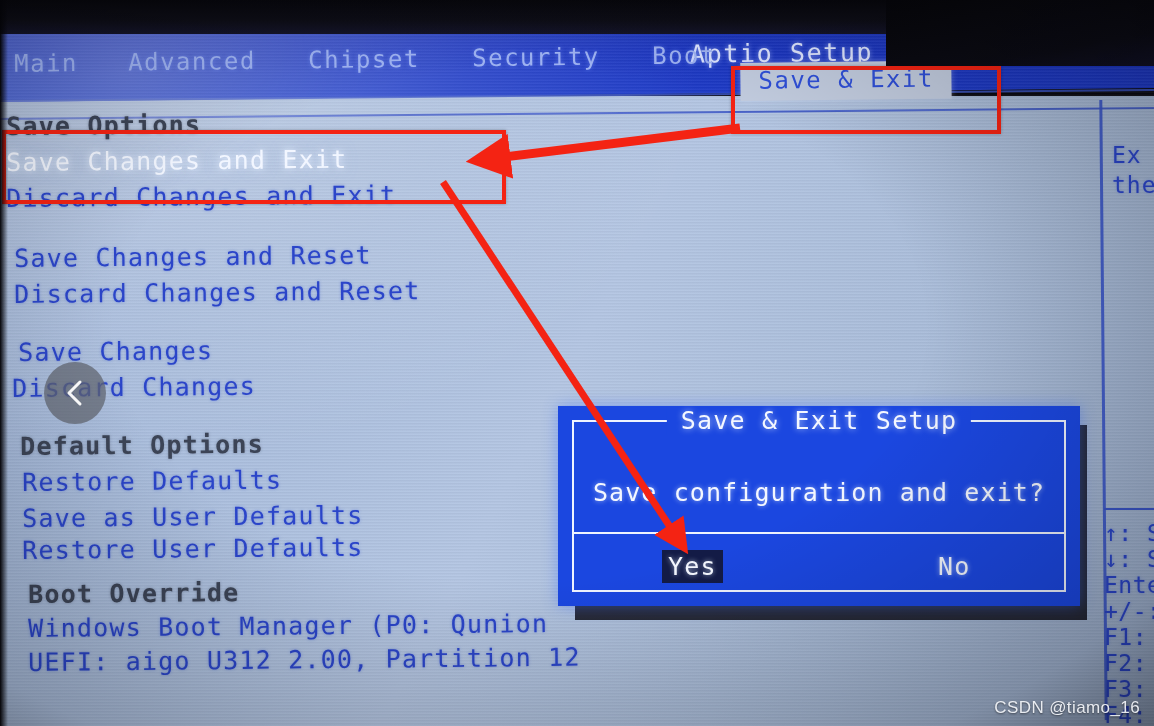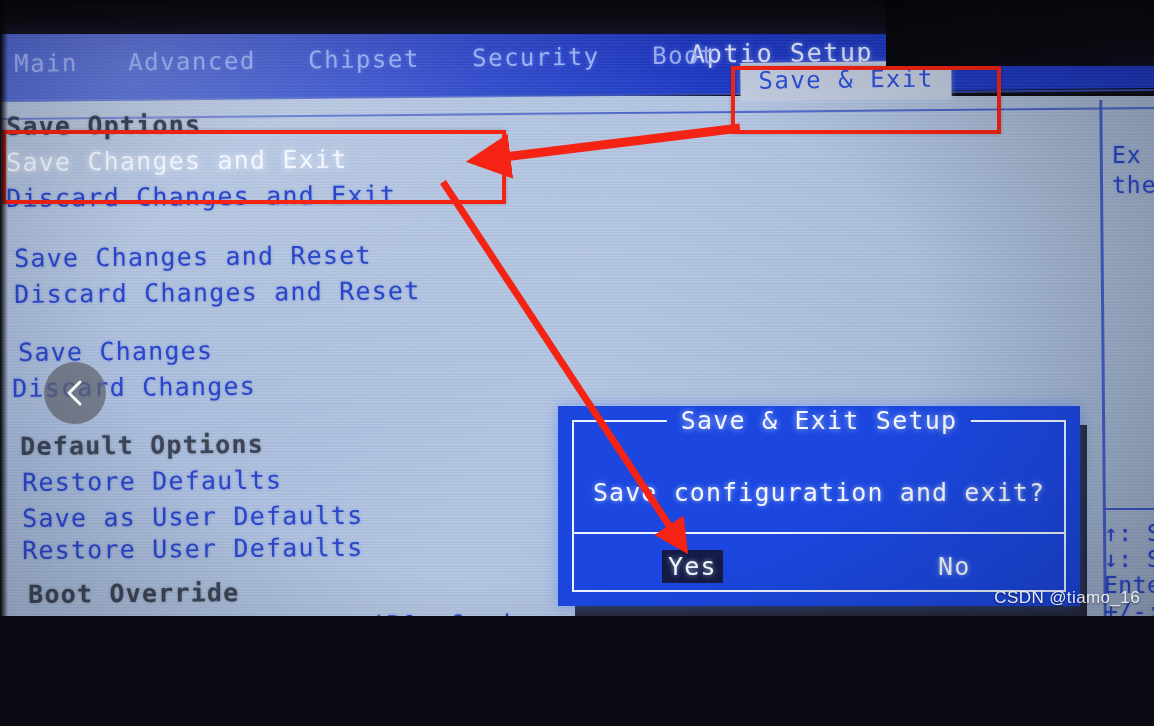--- a/index.html
+++ b/index.html
@@ -3,21 +3,21 @@
 <meta charset="utf-8">
 <style>
   html,body{margin:0;padding:0;}
   body{
     width:1154px;height:726px;overflow:hidden;position:relative;
     background:#0a0a12;
     font-family:"DejaVu Sans Mono","Liberation Mono",monospace;
   }
   
   #screen{
-    position:absolute;left:0;top:0;width:1154px;height:616px;
+    position:absolute;left:0;top:0;width:1154px;height:726px;
     overflow:hidden;
   }
   
   .bezel-top{
     position:absolute;left:0;top:0;width:1154px;height:34px;
     background:linear-gradient(180deg,#07070c 0%,#0d0d16 60%,#14142a 100%);
     z-index:40;
   }
   .bezel-top.right{
     left:886px;top:0;width:268px;height:66px;

